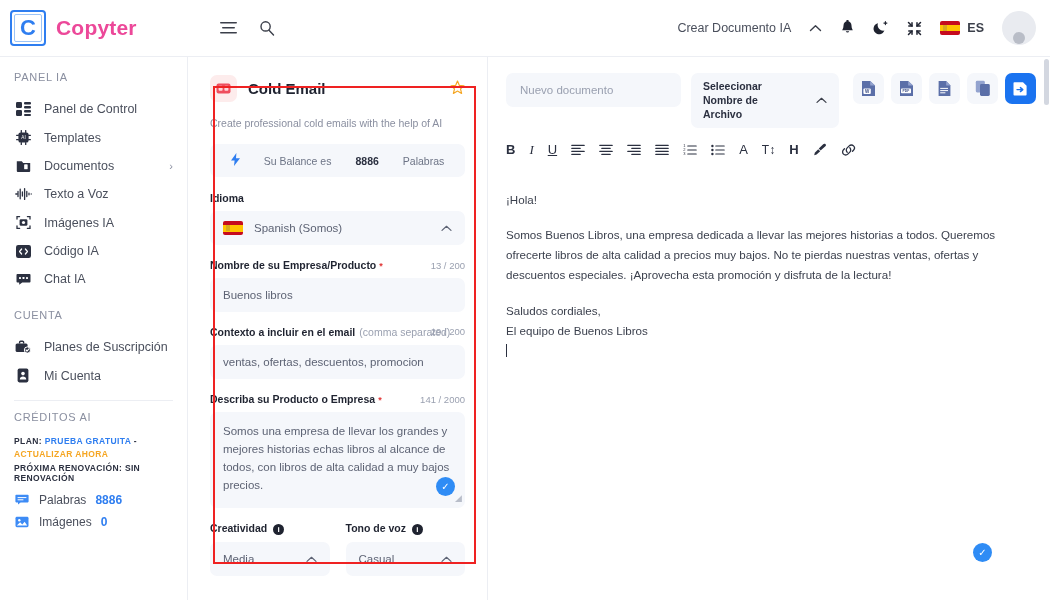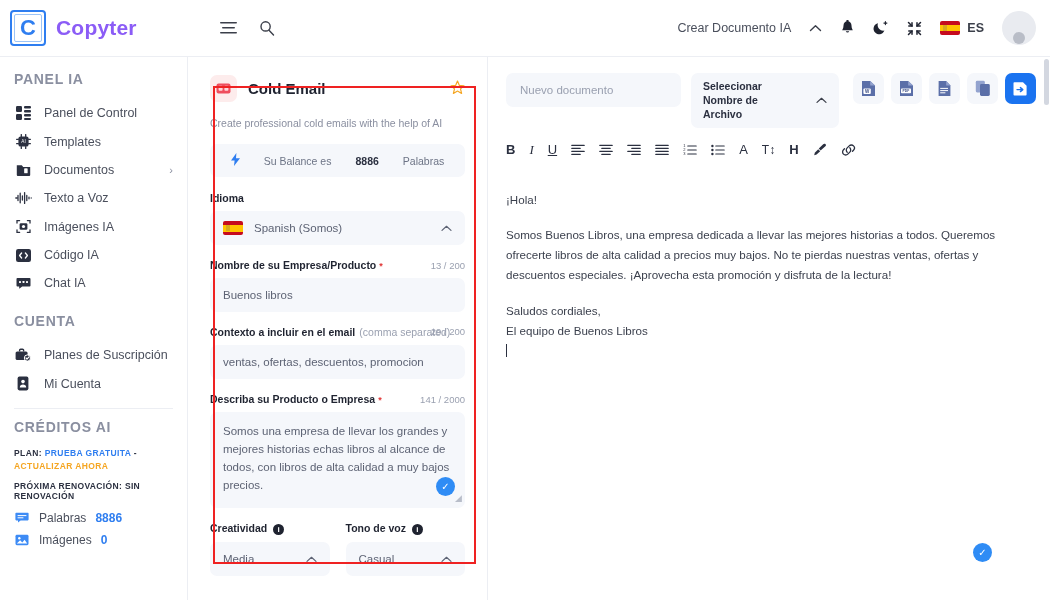--- a/index.html
+++ b/index.html
@@ -23,21 +23,21 @@
   .brand { display: flex; align-items: center; width: 180px; }
   .brand-logo {
     width: 36px; height: 36px; border: 2px solid #2f7ef0; border-radius: 4px;
     display: flex; align-items: center; justify-content: center;
     margin-right: 10px; position: relative;
   }
   .brand-logo::after{
     content:""; position:absolute; inset:2px; border:1px solid #9cc4f7; border-radius:2px;
   }
   .brand-logo span { font-size: 22px; font-weight: 700; color: #2f7ef0; line-height: 1; position:relative; z-index:2;}
-  .brand-name { font-size: 21px; font-weight: 700; color: #8b5cf6; letter-spacing: .2px; }
+  .brand-name { font-size: 21px; font-weight: 700; color: #ec4899; letter-spacing: .2px; }
 
   .topbar-left-icons { display: flex; align-items: center; gap: 22px; margin-left: 30px; }
   .ticon { color: #3b3f4a; display: flex; align-items: center; justify-content: center; cursor: pointer;}
 
   .topbar-right { margin-left: auto; display: flex; align-items: center; gap: 18px; }
   .create-doc { font-size: 12.5px; color: #4a4f5c; }
   .chev-up { color: #3b3f4a; font-size: 11px; }
   .lang-pill { display: flex; align-items: center; gap: 7px; font-size: 12.5px; font-weight: 700; color:#3b3f4a;}
   .flag {
     width: 20px; height: 14px; border-radius: 2px; overflow: hidden;
@@ -55,35 +55,35 @@
   
   .body { display: flex; flex: 1; min-height: 0; }
 
   
   .sidebar {
     width: 188px; min-width: 188px; background: #fff;
     border-right: 1px solid #eceef3;
     padding: 14px 0 0 0; overflow: hidden; position: relative;
   }
   .side-head {
-    font-size: 14px; font-weight: 700; color: #8a8fa0; letter-spacing: .7px;
+    font-size: 11px; font-weight: 400; color: #8a8fa0; letter-spacing: .7px;
     padding: 0 14px; margin-bottom: 12px;
   }
   .side-head.sp { margin-top: 16px; }
   .nav-item {
     display: flex; align-items: center; gap: 12px;
     padding: 7px 14px; font-size: 12.5px; color: #4a4f5c; cursor: pointer;
   }
   .nav-item .ni { width: 18px; display: flex; align-items: center; justify-content: center; color: #2b3040; flex:none;}
   .nav-item .nl { flex: 1; }
   .nav-item .na { color: #8a8fa0; font-size: 11px; }
   .divider { height: 1px; background: #eceef3; margin: 10px 14px; }
 
   .credits { padding: 0 14px; }
-  .plan-line { font-size: 8.5px; font-weight: 700; letter-spacing: .4px; color: #2b3040; margin-bottom: 8px; line-height: 1.5;}
+  .plan-line { font-size: 8.5px; font-weight: 700; letter-spacing: .4px; color: #2b3040; margin-bottom: 2px; line-height: 1.5;}
   .plan-line .free { color: #2f7ef0; }
   .plan-line .upd { color: #f5a623; }
   .renew { font-size: 8.5px; font-weight: 700; letter-spacing: .35px; color: #2b3040; margin-bottom: 10px;}
   .credit-row { display: flex; align-items: center; gap: 9px; font-size: 12px; color: #4a4f5c; margin-bottom: 8px;}
   .credit-row .cv { color: #2f7ef0; font-weight: 700; }
   .credit-row .ci { width: 16px; display:flex; align-items:center; justify-content:center; color:#2f7ef0; flex:none;}
 
   
   .formpanel {
     width: 300px; min-width: 300px; background: #fff;

